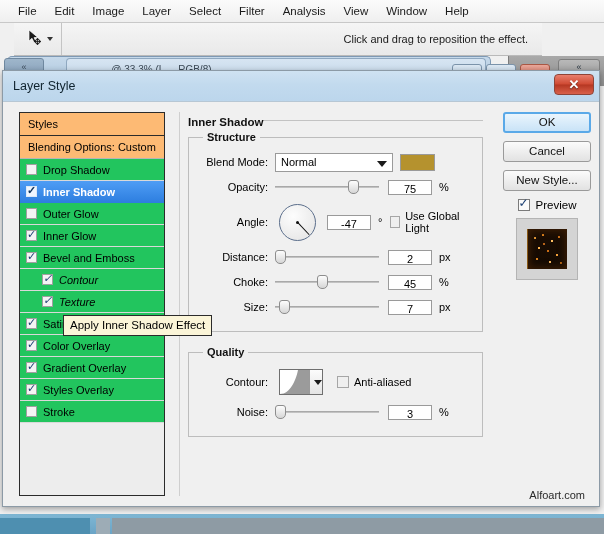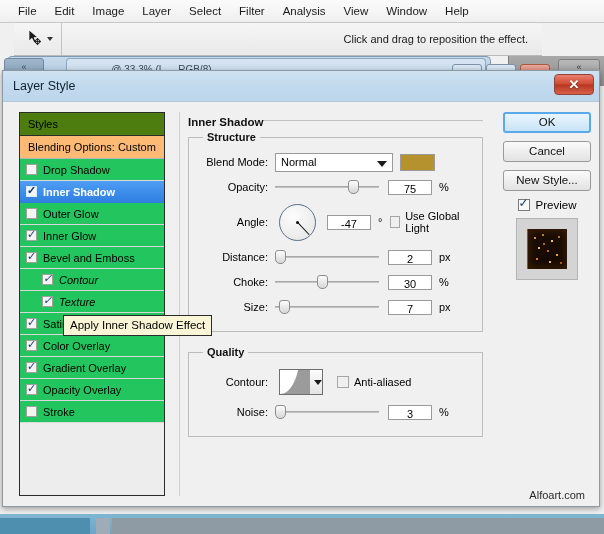--- a/index.html
+++ b/index.html
@@ -118,21 +118,21 @@
   }
   #dlg-body { position: relative; height: 405px; padding: 10px; }
 
   
   #styles-panel {
     position: absolute; left: 16px; top: 10px; width: 146px; height: 384px;
     background: #ededed; border: 1px solid #2b2b2b;
   }
   .style-head {
     height: 23px; line-height: 22px; padding-left: 8px;
-    font-size: 11px; background: #4d7c0f;
+    font-size: 11px; background: #fdba74;
     border-bottom: 1px solid #2b2b2b;
   }
   .style-sub {
     height: 23px; line-height: 22px; padding-left: 8px;
     font-size: 11px; background: #fdba74;
     border-bottom: 1px solid #b5b5b5;
   }
   .style-row {
     height: 22px; display: flex; align-items: center;
     padding-left: 6px; font-size: 11px;
@@ -404,21 +404,21 @@
       <div class="style-row">
         <span class="cb checked"></span>
         <span>Color Overlay</span>
       </div>
       <div class="style-row">
         <span class="cb checked"></span>
         <span>Gradient Overlay</span>
       </div>
       <div class="style-row">
         <span class="cb checked"></span>
-        <span>Opacity Overlay</span>
+        <span>Styles Overlay</span>
       </div>
       <div class="style-row">
         <span class="cb"></span>
         <span>Stroke</span>
       </div>
     </div>
 
     <div id="tooltip">Apply Inner Shadow Effect</div>
 
     <div id="settings">
@@ -473,21 +473,21 @@
           <div class="numbox">2</div>
           <span class="unit">px</span>
         </div>
 
         <div class="row">
           <span class="lbl">Choke:</span>
           <div class="slider">
             <div class="track"></div>
             <div class="thumb" style="left:47px;"></div>
           </div>
-          <div class="numbox">30</div>
+          <div class="numbox">45</div>
           <span class="unit">%</span>
         </div>
 
         <div class="row">
           <span class="lbl">Size:</span>
           <div class="slider">
             <div class="track"></div>
             <div class="thumb" style="left:9px;"></div>
           </div>
           <div class="numbox">7</div>

